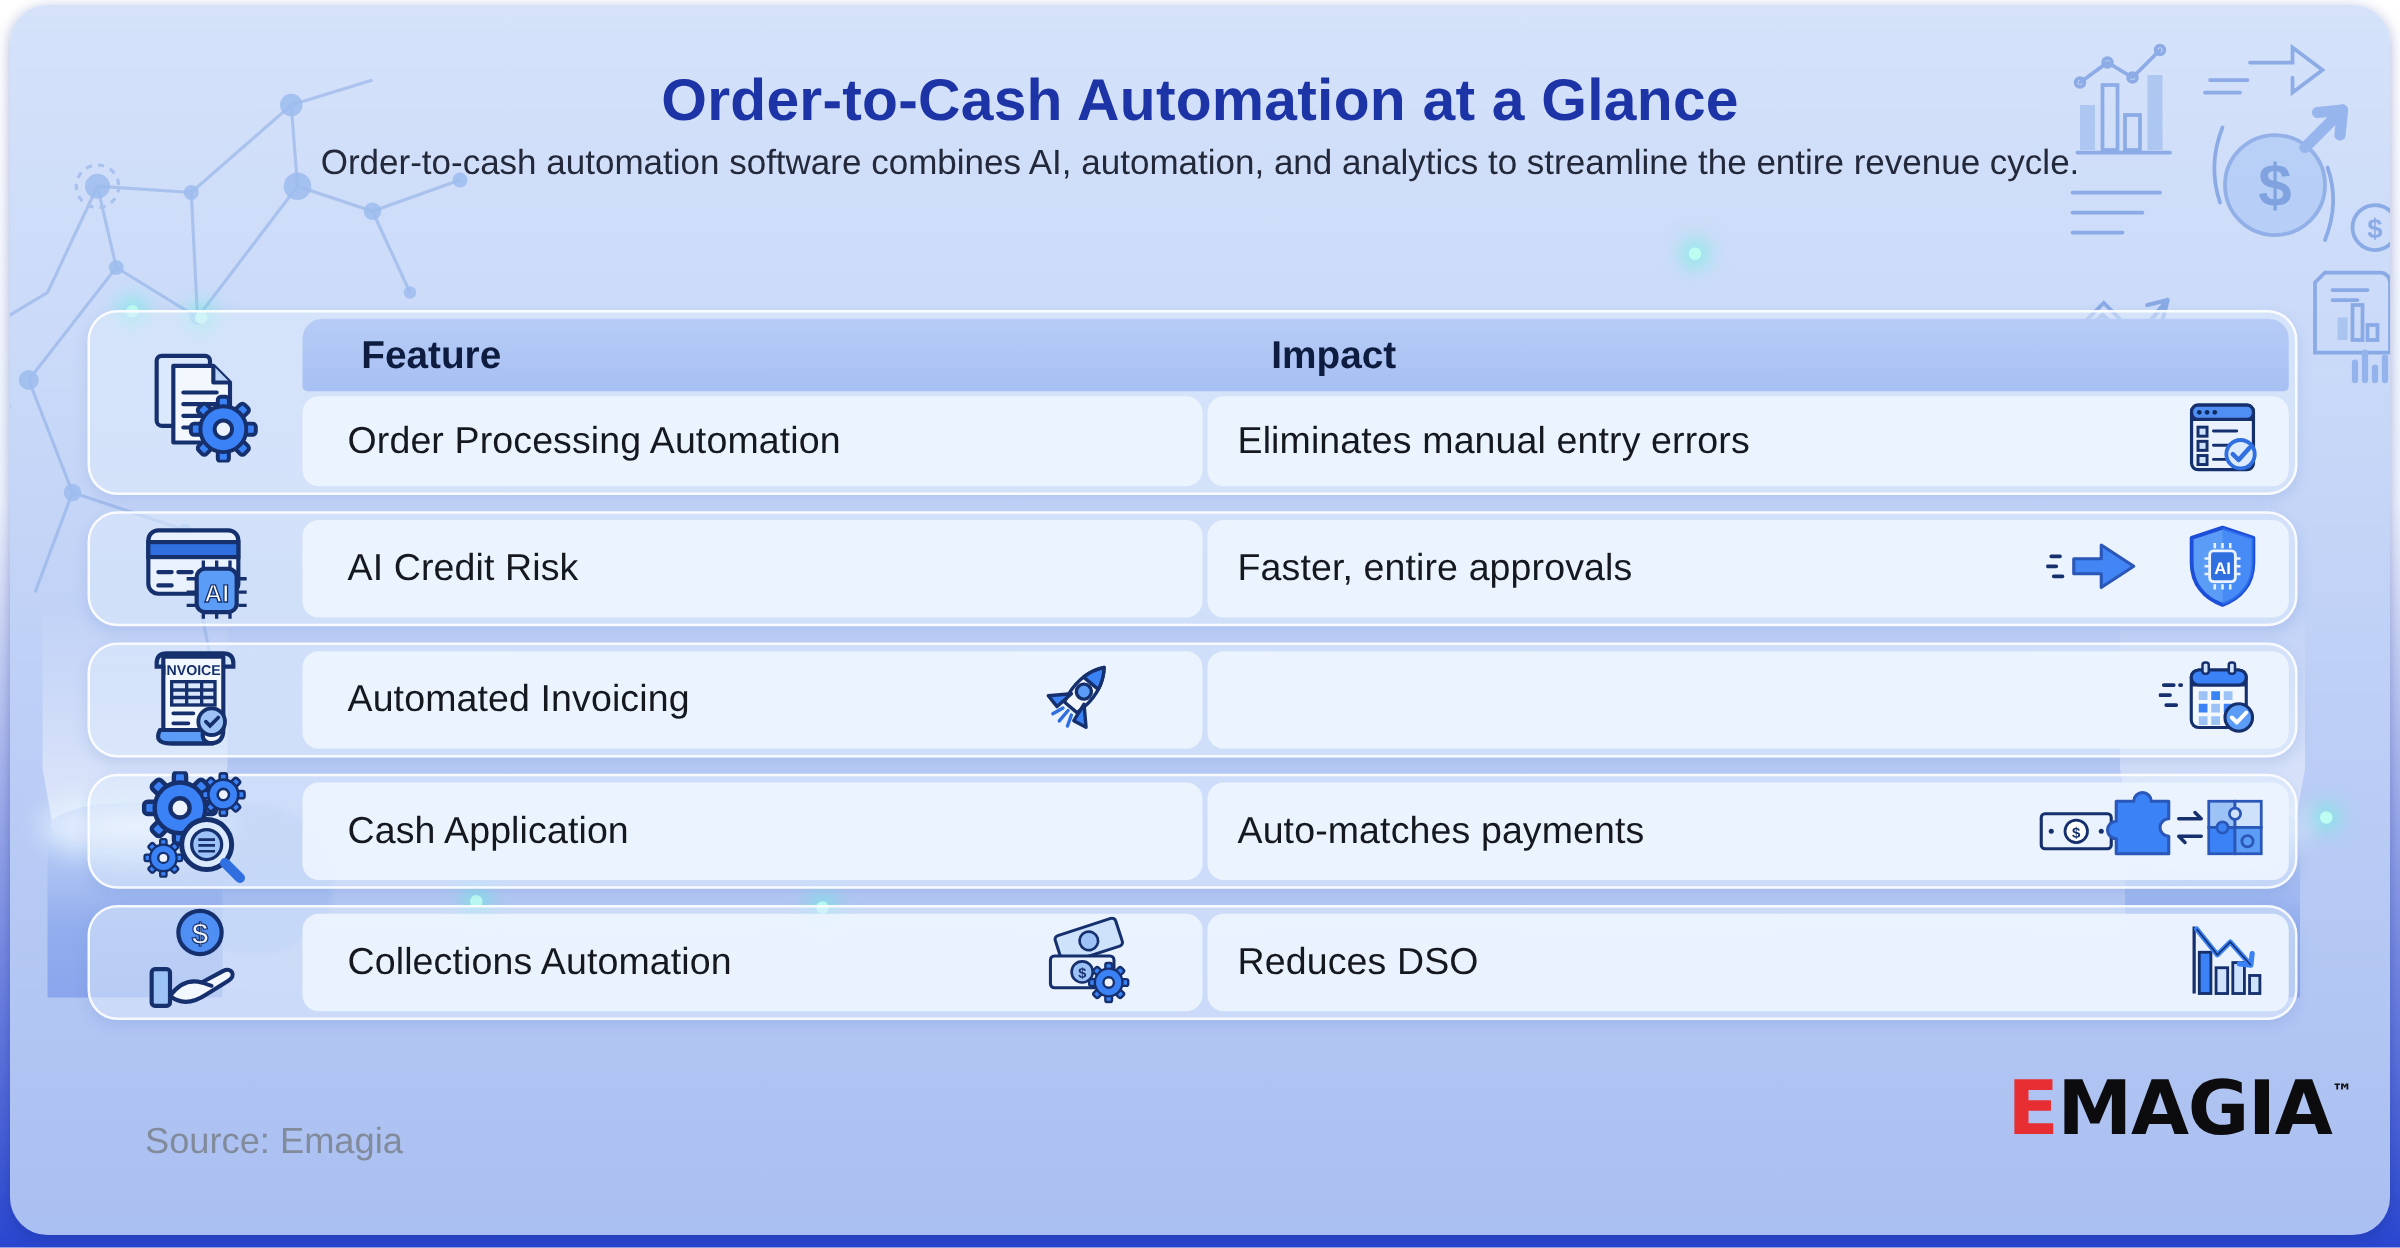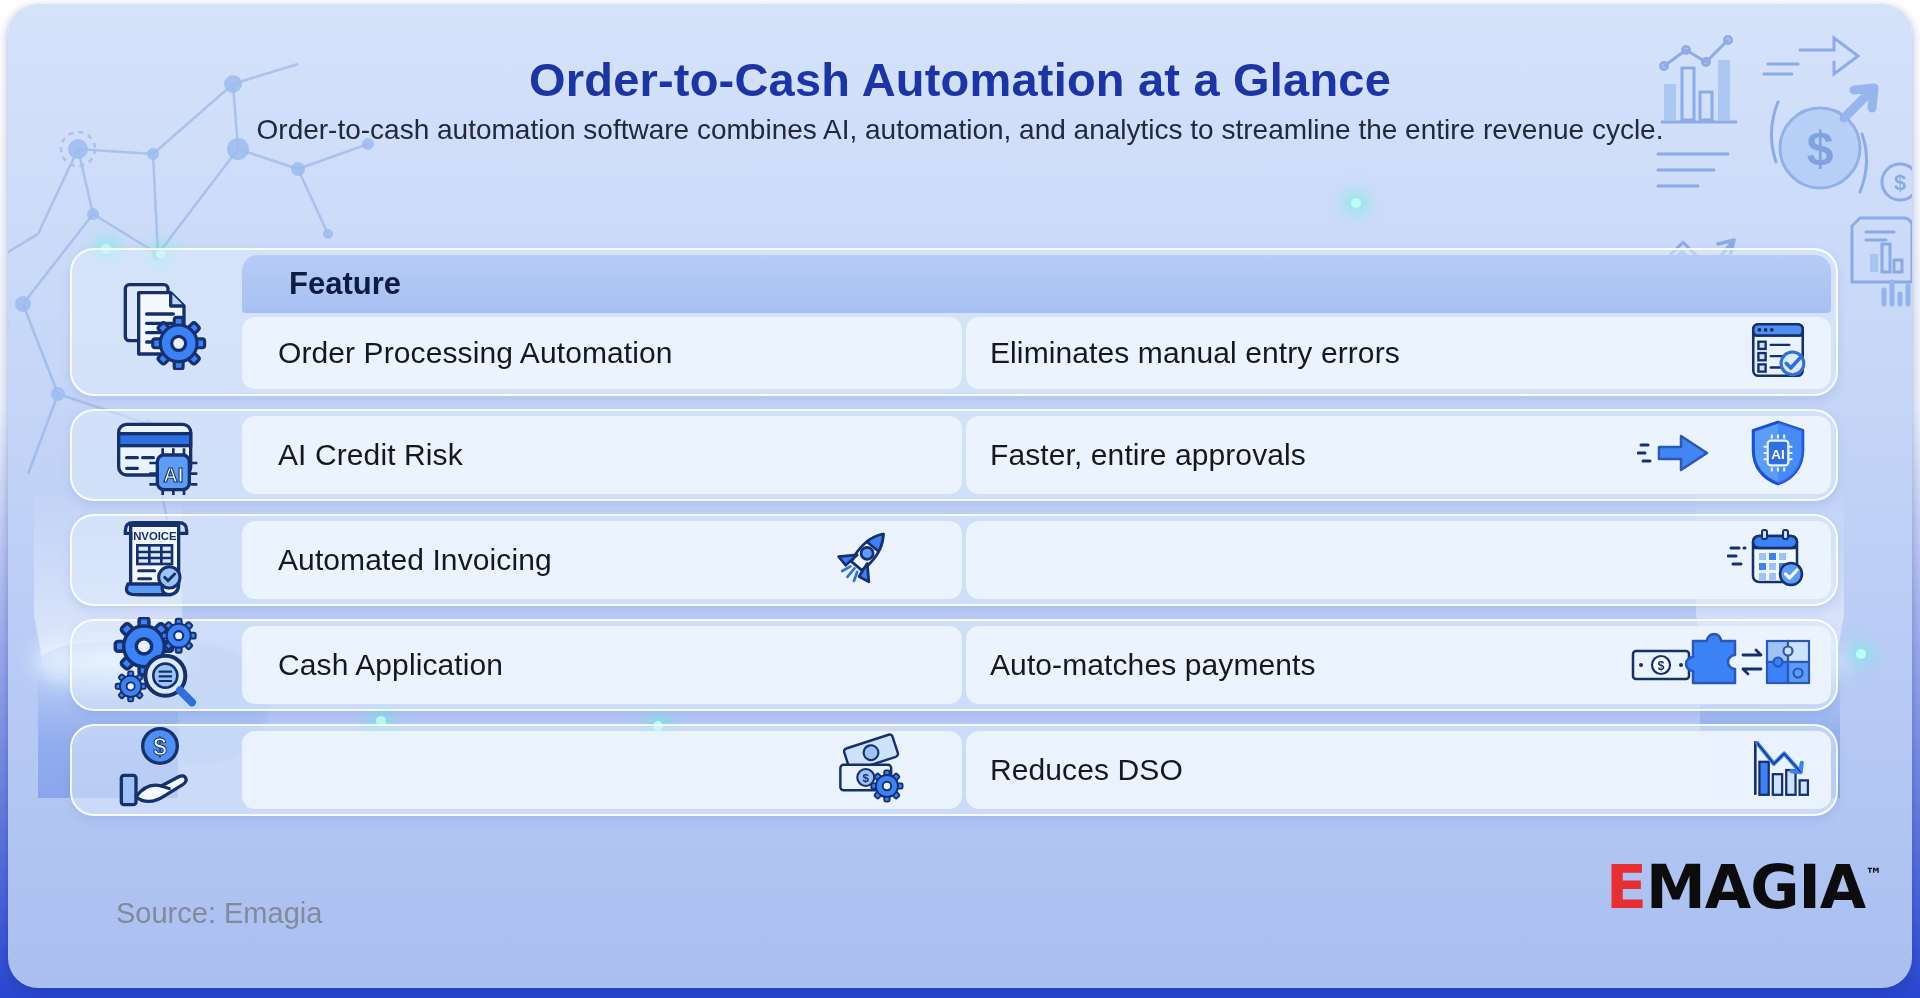--- a/index.html
+++ b/index.html
@@ -194,20 +194,21 @@
           <rect x="10" y="8" width="32" height="42" rx="3" fill="#dce9fc" stroke="#16306e" stroke-width="2.5"></rect>
           <path d="M20 14 h24 l10 10 v36 h-34 z" fill="#f3f8ff" stroke="#16306e" stroke-width="2.5" stroke-linejoin="round"></path>
           <path d="M44 14 v10 h10" fill="#bcd4f8" stroke="#16306e" stroke-width="2.5" stroke-linejoin="round"></path>
           <path d="M26 30 h20 M26 37 h20 M26 44 h12 M26 51 h10" stroke="#16306e" stroke-width="2.5" stroke-linecap="round"></path>
           <use href="#gear8" transform="translate(50,52) scale(0.95)"></use>
         </svg>
       </div>
       <div class="g1-right">
         <div class="thead">
           <div class="th th-feature">Feature</div>
+          <div class="th th-impact">Impact</div>
         </div>
         <div class="cells">
           <div class="cell cell-feature">
             <span class="cell-text">Order Processing Automation</span>
           </div>
           <div class="cell cell-impact">
             <span class="cell-text">Eliminates manual entry errors</span>
             <span class="spacer"></span>
             <span>
               <svg width="66" height="66" viewBox="0 0 64 64">
@@ -375,20 +376,21 @@
       <div class="icon-col">
         <svg width="96" height="96" viewBox="0 0 72 72">
           <circle cx="36" cy="18" r="13" fill="#4f8ef2" stroke="#16306e" stroke-width="2.5"></circle>
           <text x="36" y="25" font-size="18" font-weight="bold" text-anchor="middle" fill="#eaf2fd" stroke="#16306e" stroke-width=".7">$</text>
           <rect x="7" y="40" width="11" height="22" rx="2" fill="#9cc2f6" stroke="#16306e" stroke-width="2.5"></rect>
           <path d="M18 56 C24 48 30 46 37 48 L50 41 C55 38.5 58 44 53 47 L40 55 C31 61 24 61 18 56 Z" fill="#f3f8ff" stroke="#16306e" stroke-width="2.5" stroke-linejoin="round"></path>
           <path d="M37 48 l6 2" stroke="#16306e" stroke-width="2.3" stroke-linecap="round" fill="none"></path>
         </svg>
       </div>
       <div class="cell cell-feature">
+        <span class="cell-text">Collections Automation</span>
         <span class="spacer"></span>
         <span style="margin-right:30px">
           <svg width="72" height="70" viewBox="0 0 68 66">
             <g transform="rotate(-18 34 22)">
               <rect x="12" y="8" width="48" height="22" rx="3" fill="#cfe2fb" stroke="#16306e" stroke-width="2.3"></rect>
               <circle cx="36" cy="19" r="7" fill="#9cc2f6" stroke="#16306e" stroke-width="2"></circle>
             </g>
             <rect x="6" y="30" width="48" height="24" rx="3" fill="#eaf2fd" stroke="#16306e" stroke-width="2.3"></rect>
             <circle cx="30" cy="42" r="8" fill="#9cc2f6" stroke="#16306e" stroke-width="2"></circle>
             <text x="30" y="46.5" font-size="11" font-weight="bold" text-anchor="middle" fill="#16306e">$</text>

